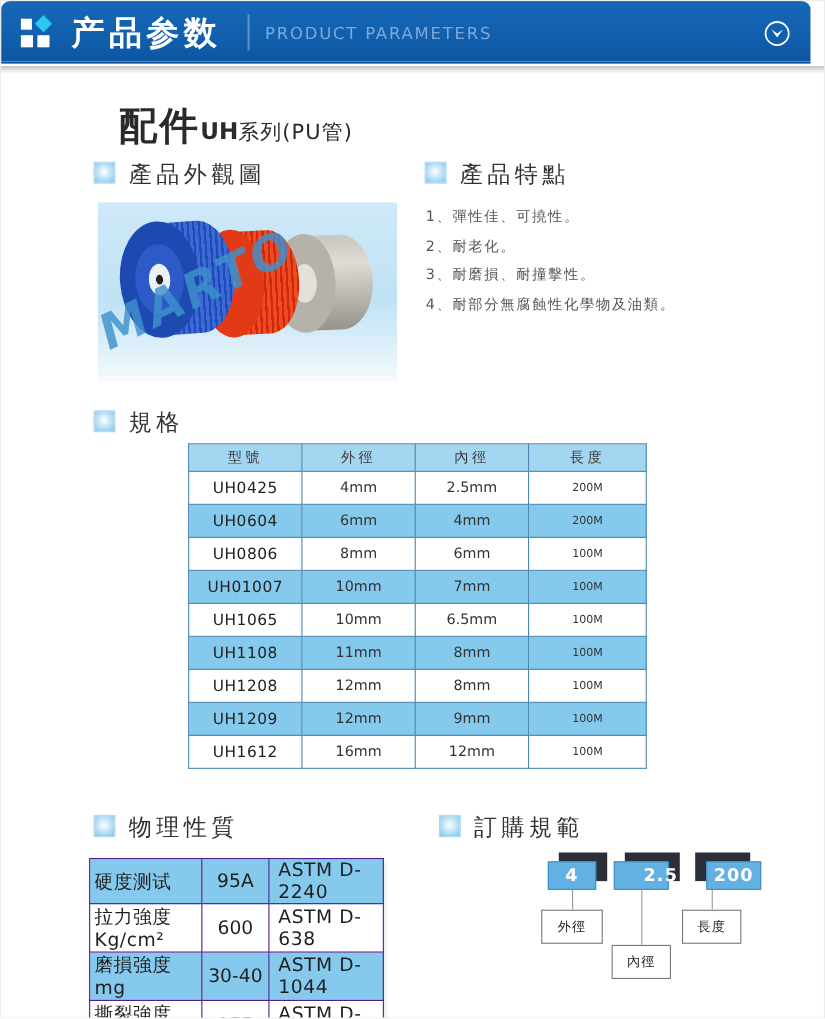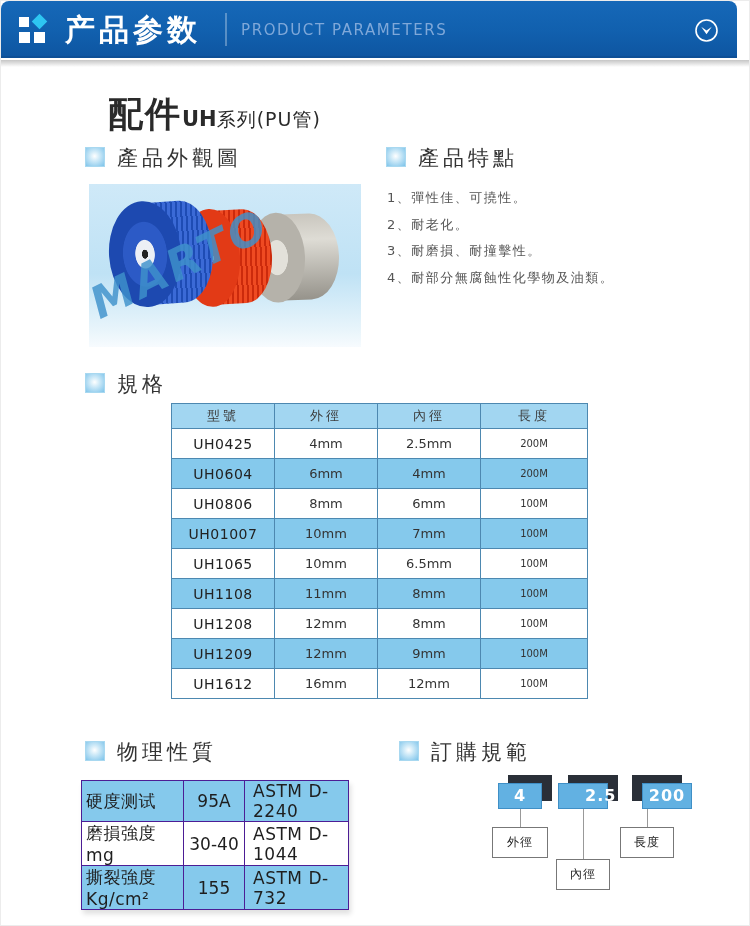--- a/index.html
+++ b/index.html
@@ -269,20 +269,25 @@
         <col style="width:61px">
         <col style="width:104px">
       </colgroup>
     <tbody>
         <tr>
           <td class="p0">硬度测试</td>
           <td class="p1">95A</td>
           <td class="p2">ASTM D-2240</td>
         </tr>
         <tr>
+          <td class="p0">拉力強度Kg/cm²</td>
+          <td class="p1">600</td>
+          <td class="p2">ASTM D-638</td>
+        </tr>
+        <tr>
           <td class="p0">磨損強度mg</td>
           <td class="p1">30-40</td>
           <td class="p2">ASTM D-1044</td>
         </tr>
         <tr>
           <td class="p0">撕裂強度Kg/cm²</td>
           <td class="p1">155</td>
           <td class="p2">ASTM D-732</td>
         </tr>
       </tbody>

